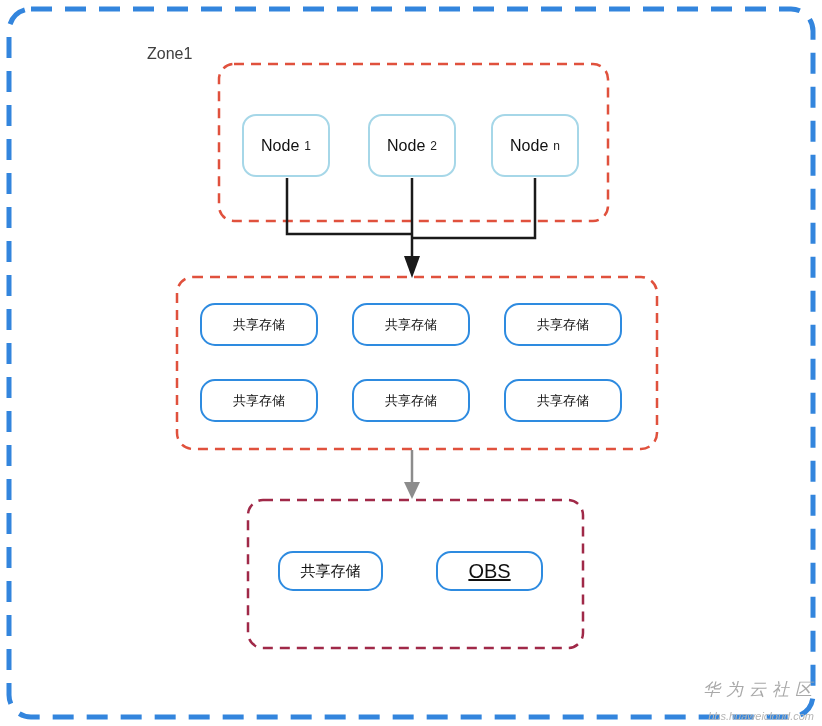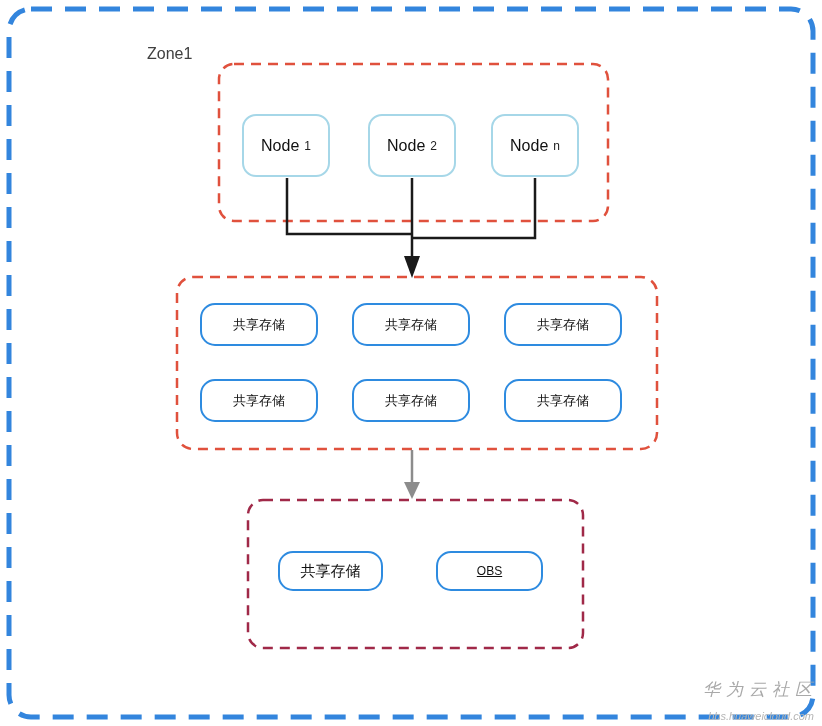--- a/index.html
+++ b/index.html
@@ -68,21 +68,21 @@
   .s-col2 { left: 352px; }
   .s-col3 { left: 504px; }
   .bottom-box {
     height: 40px;
     border: 2.5px solid #2e8be0;
     border-radius: 15px;
     top: 551px;
     font-size: 15px;
   }
   .cloud-disk-box { left: 278px; width: 105px; }
-  .obs-box { left: 436px; width: 107px; font-size: 12px; text-decoration: underline; }
+  .obs-box { left: 436px; width: 107px; font-size: 20px; text-decoration: underline; }
   .watermark {
     position: absolute;
     right: 8px;
     top: 681px;
     text-align: right;
     line-height: 1.1;
     font-style: italic;
   }
   .watermark .wm-title {
     font-size: 17px;

